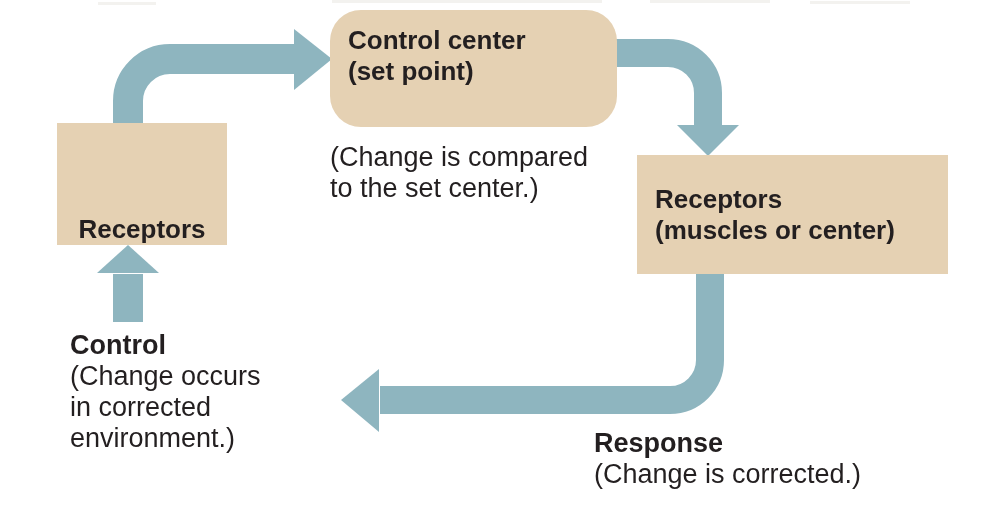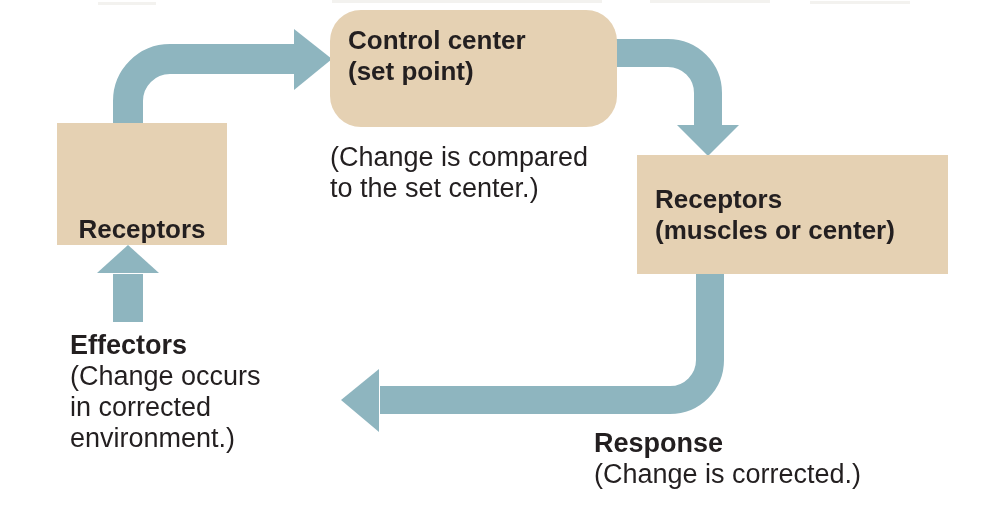--- a/index.html
+++ b/index.html
@@ -98,21 +98,21 @@
       <span class="line">(muscles or center)</span>
     </div>
   </div>
 
   <div class="note" id="compare-note">
     <span class="line">(Change is compared</span>
     <span class="line">to the set center.)</span>
   </div>
 
   <div class="note" id="stimulus-label">
-    <span class="line title">Effectors</span>
+    <span class="line title">Control</span>
     <span class="line">(Change occurs</span>
     <span class="line">in corrected</span>
     <span class="line">environment.)</span>
   </div>
 
   <div class="note" id="response-label">
     <span class="line title">Response</span>
     <span class="line">(Change is corrected.)</span>
   </div>
 

